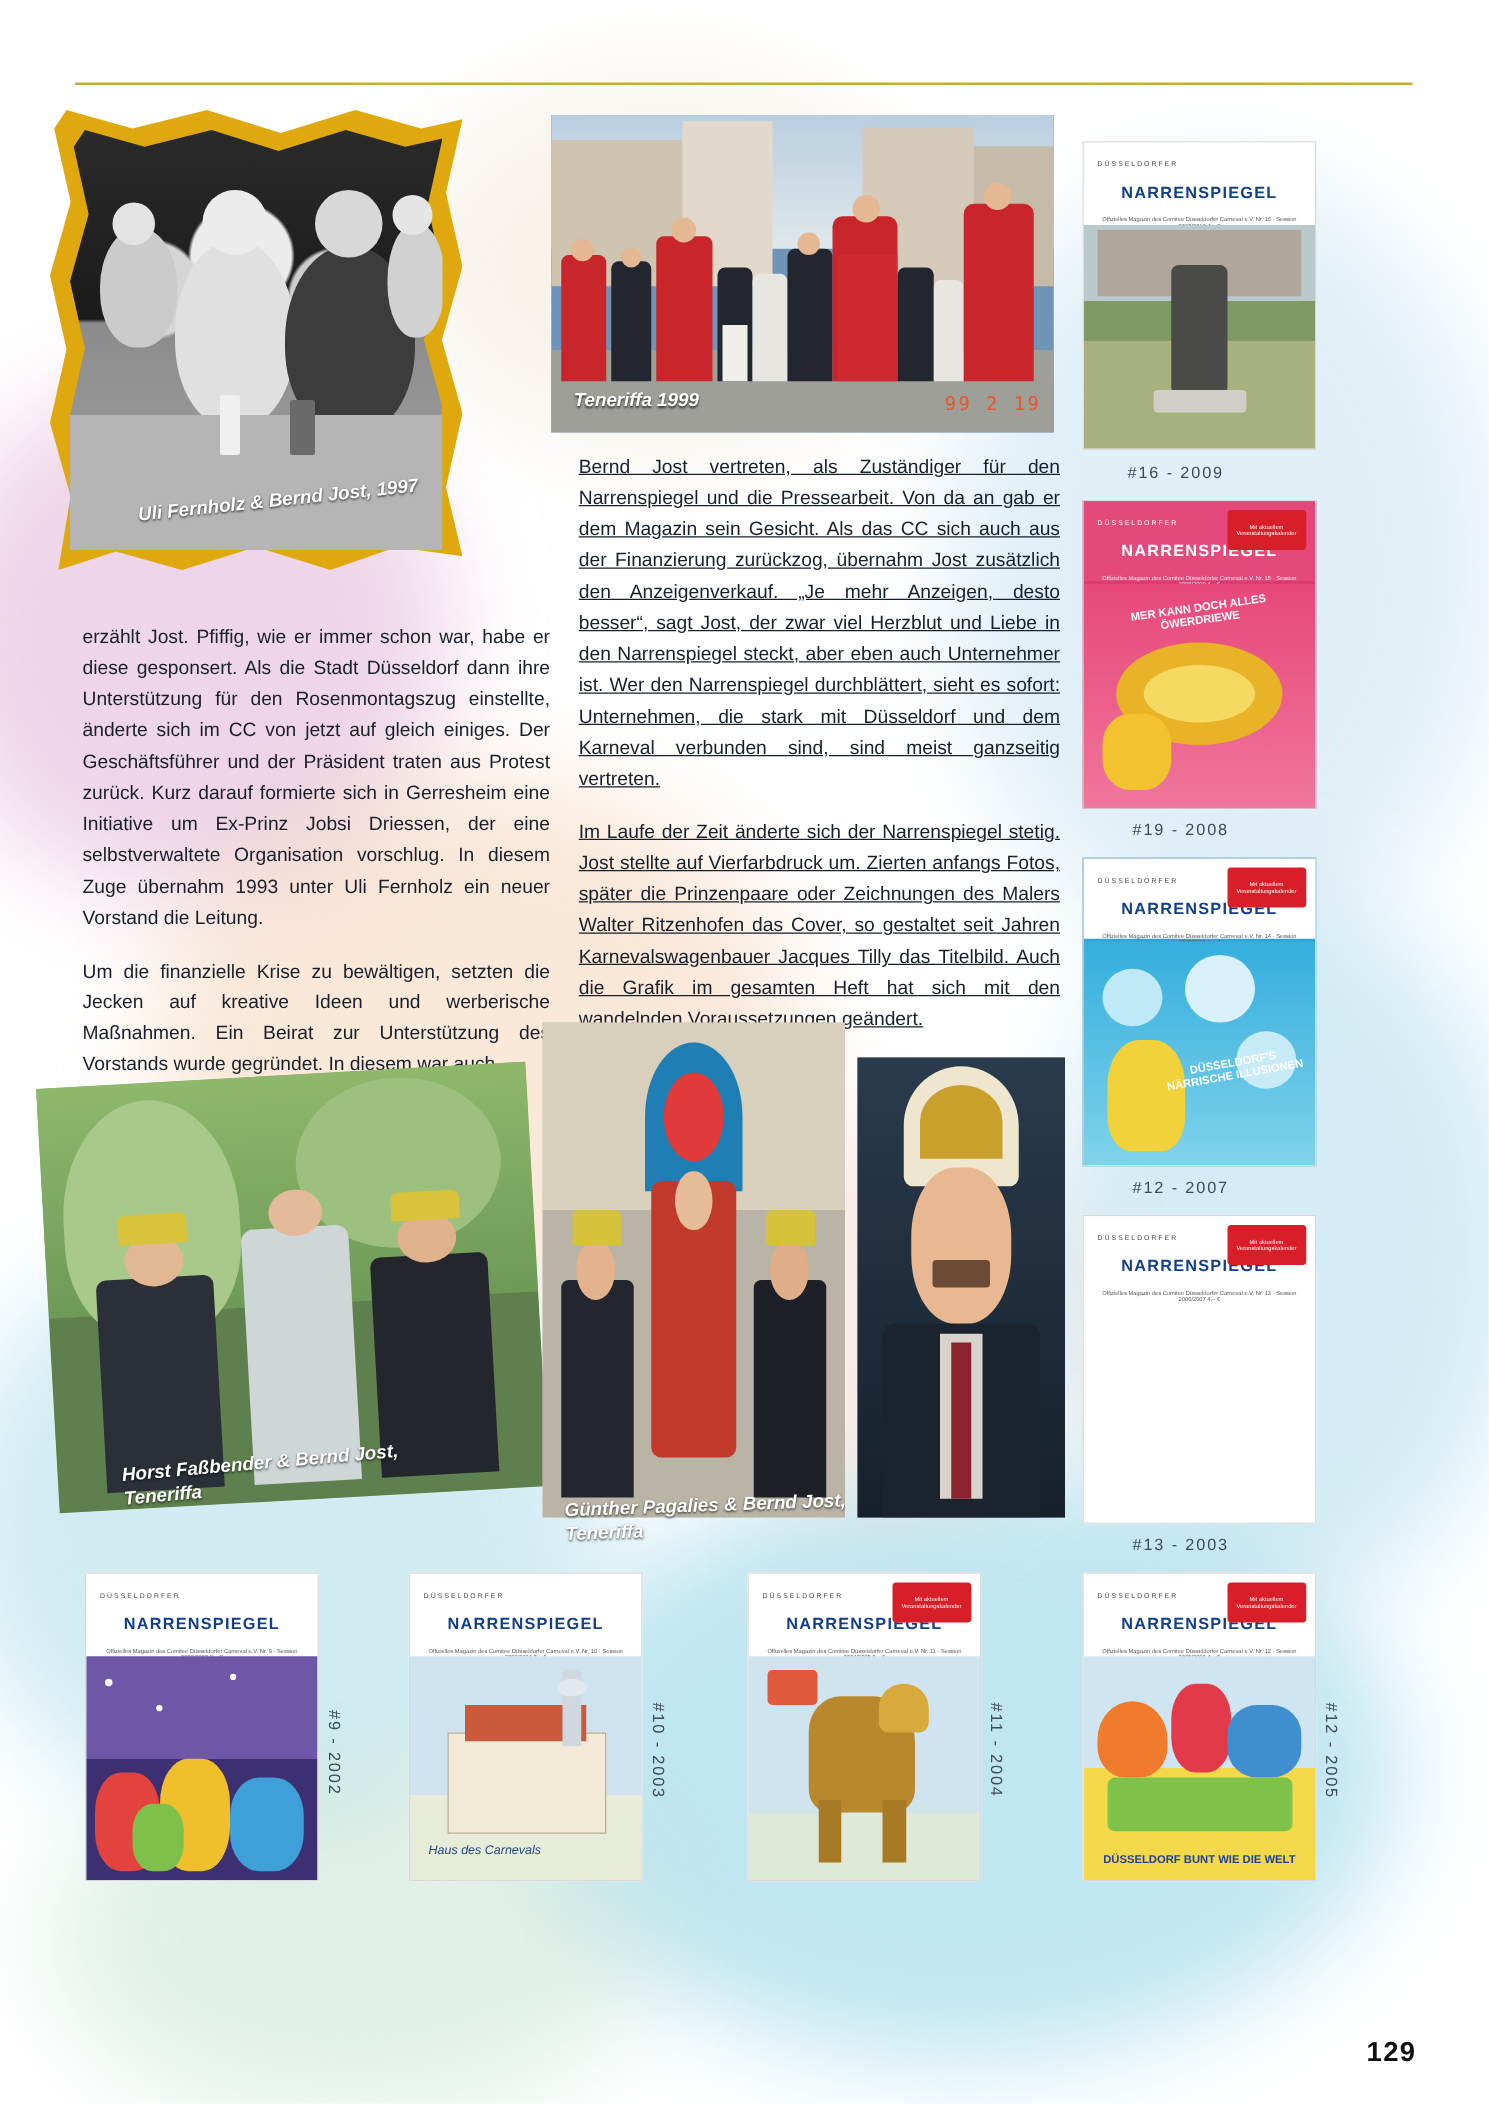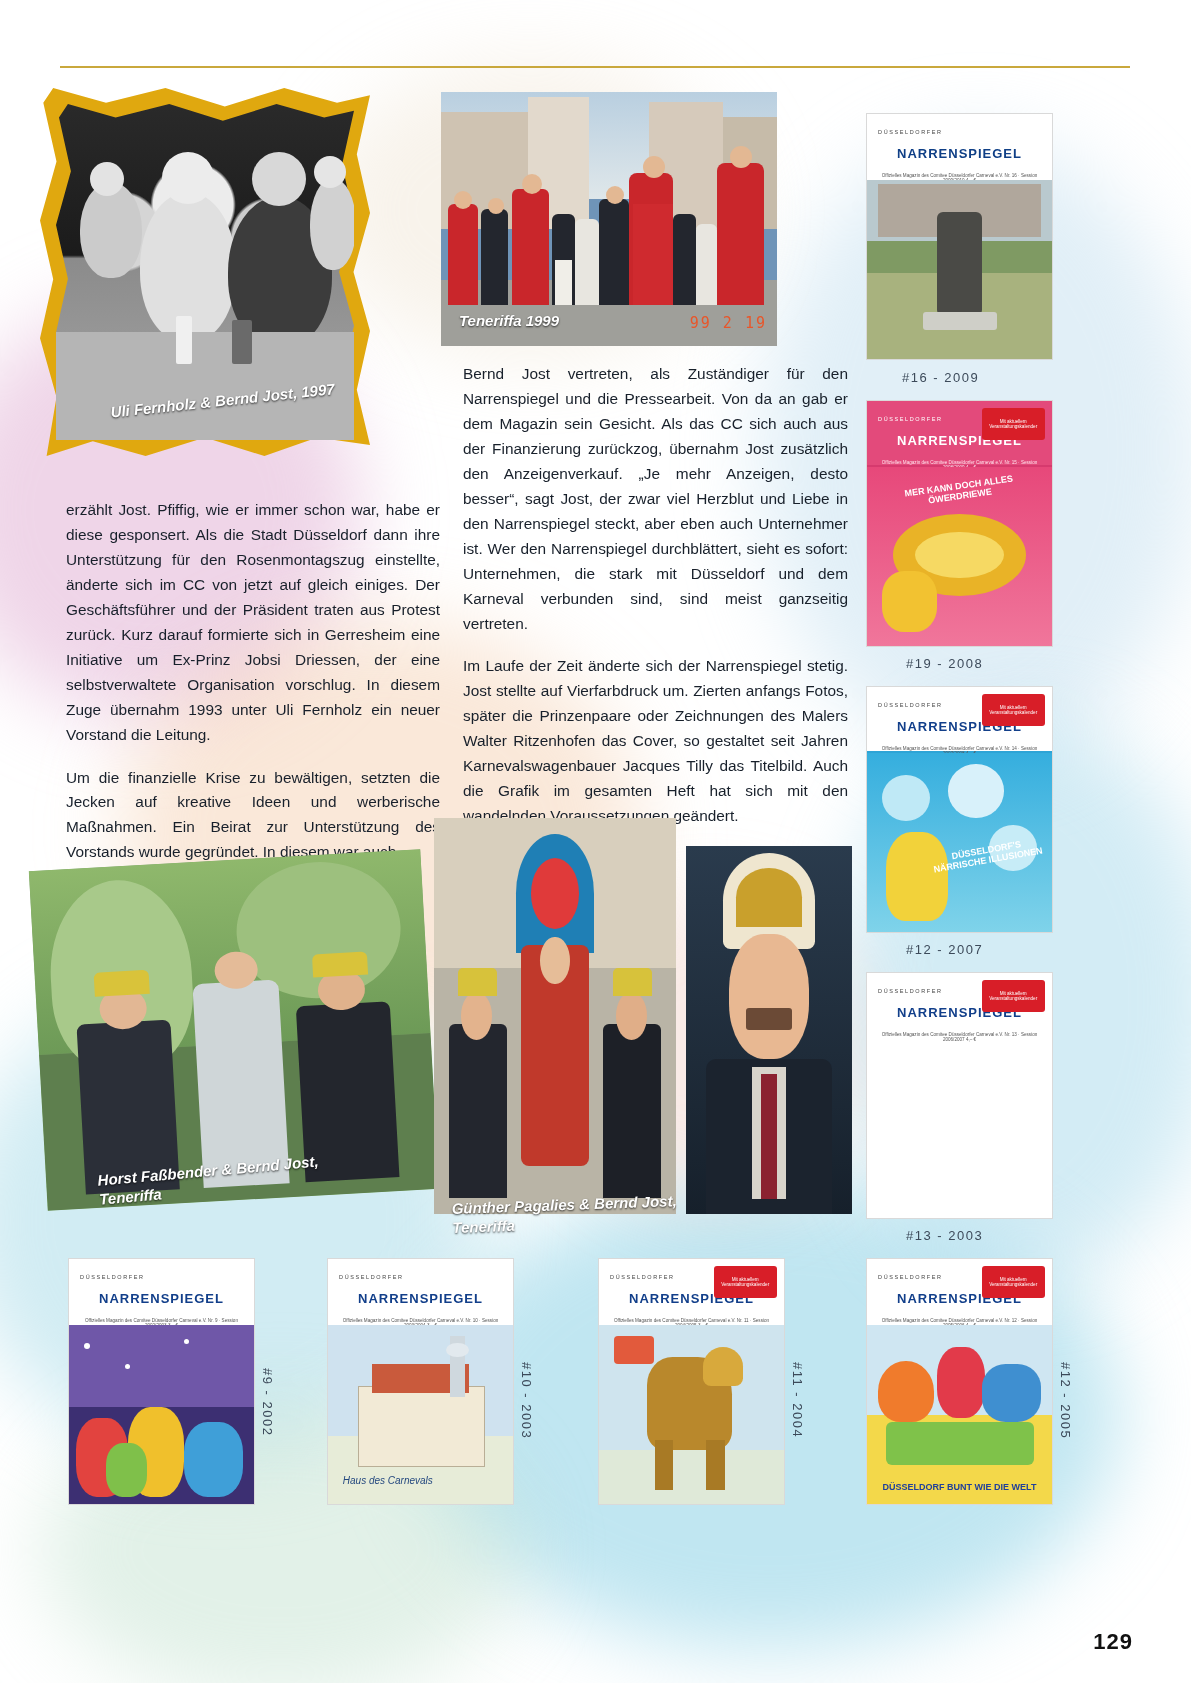--- a/index.html
+++ b/index.html
@@ -32,21 +32,21 @@
   .header .sep{color:#1b1b1b;}
   .rule{position:absolute;left:60px;top:66px;width:1070px;height:2px;background:#c9a83c;}
 
   
   .col{
     position:absolute;font-size:15.4px;line-height:1.62;color:#18202b;
     text-align:justify;
   }
   .col p{margin:0 0 18px 0;}
   .col-left{left:66px;top:498px;width:374px;}
-  .col-right{left:463px;top:362px;width:385px;}
+  .col-right{left:463px;top:362px;width:385px;text-decoration:underline;}
 
   
   .photo{position:absolute;overflow:hidden;}
   .cap{
     position:absolute;color:#fff;font-style:italic;font-weight:bold;
     font-size:15px;text-shadow:0 1px 2px rgba(0,0,0,.75);line-height:1.25;
   }
 
   
   .p1{left:40px;top:88px;width:330px;height:368px;}
@@ -62,21 +62,21 @@
       radial-gradient(circle at 72% 40%, #cfccc6 0 13%, transparent 14%),
       linear-gradient(#2a2a2a,#1b1b1b 45%,#8f8b84 46%,#aaa6a0 100%);
     clip-path:polygon(4% 0,20% 4%,38% 0,56% 5%,74% 0,90% 4%,100% 2%,96% 18%,100% 34%,95% 50%,100% 66%,96% 82%,100% 97%,84% 95%,68% 100%,50% 95%,32% 100%,16% 96%,2% 100%,5% 84%,0 68%,4% 52%,0 36%,5% 20%,1% 4%);
     filter:grayscale(1);
   }
   .p1 .figs{position:absolute;inset:16px;overflow:hidden;filter:grayscale(1);}
   .p1 .figs i{position:absolute;display:block;border-radius:50% 50% 46% 46%;}
   .cap1{left:110px;top:390px;width:260px;transform:rotate(-6deg);}
 
   
-  .p2{left:441px;top:92px;width:336px;height:254px;background:#6f94b8;}
+  .p2{left:441px;top:92px;width:402px;height:254px;background:#6f94b8;}
   .p2 .sky{position:absolute;left:0;top:0;right:0;height:42%;background:linear-gradient(#b9cfe0,#dfe7ea);}
   .p2 .bld{position:absolute;background:#cdbfae;}
   .p2 .road{position:absolute;left:0;right:0;bottom:0;height:26%;background:#9f9f9a;}
   .p2 .grp{position:absolute;bottom:16%;border-radius:6px 6px 0 0;}
   .p2 .red{background:#c9262b;}
   .p2 .dark{background:#23262e;}
   .p2 .white{background:#e8e6e0;}
   .p2 .head{position:absolute;border-radius:50%;background:#e3b893;}
   .p2 .tstamp{
     position:absolute;right:10px;bottom:14px;color:#e8562a;font-size:15px;

